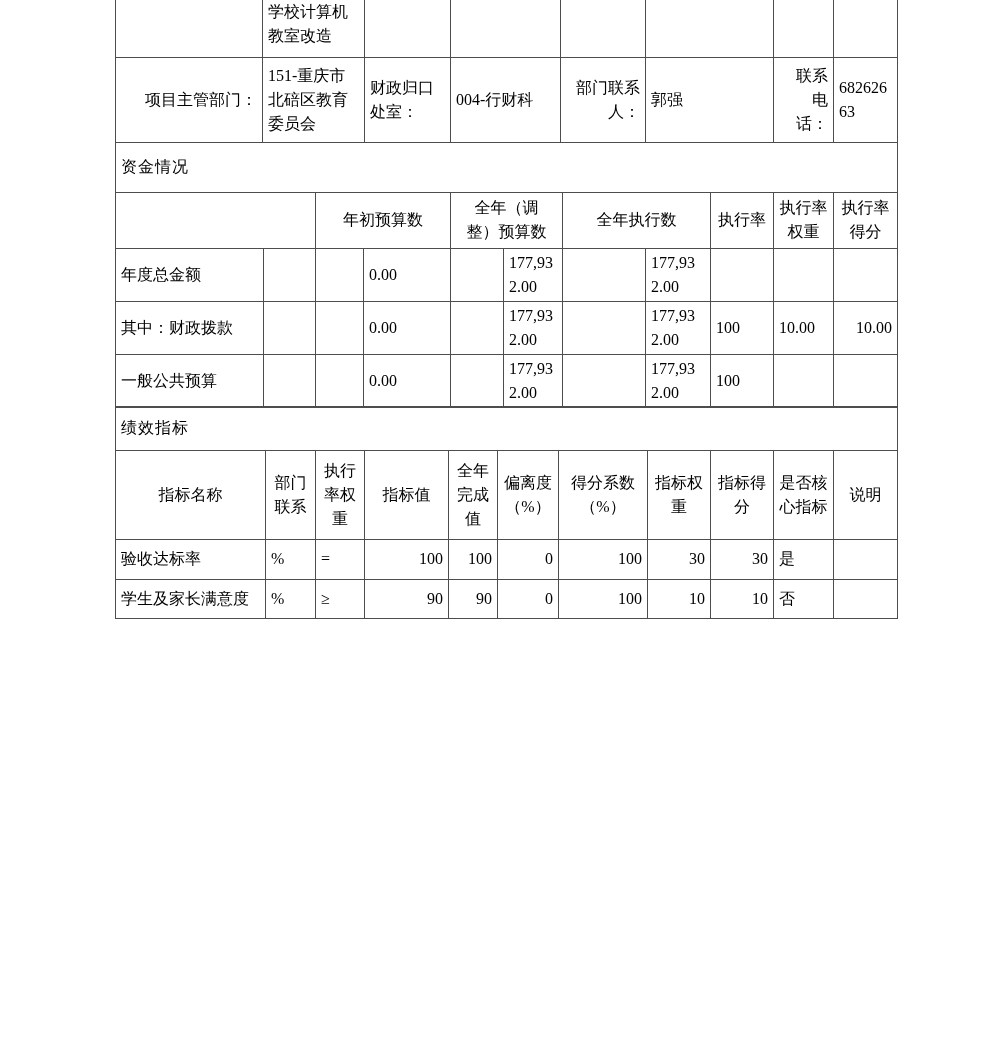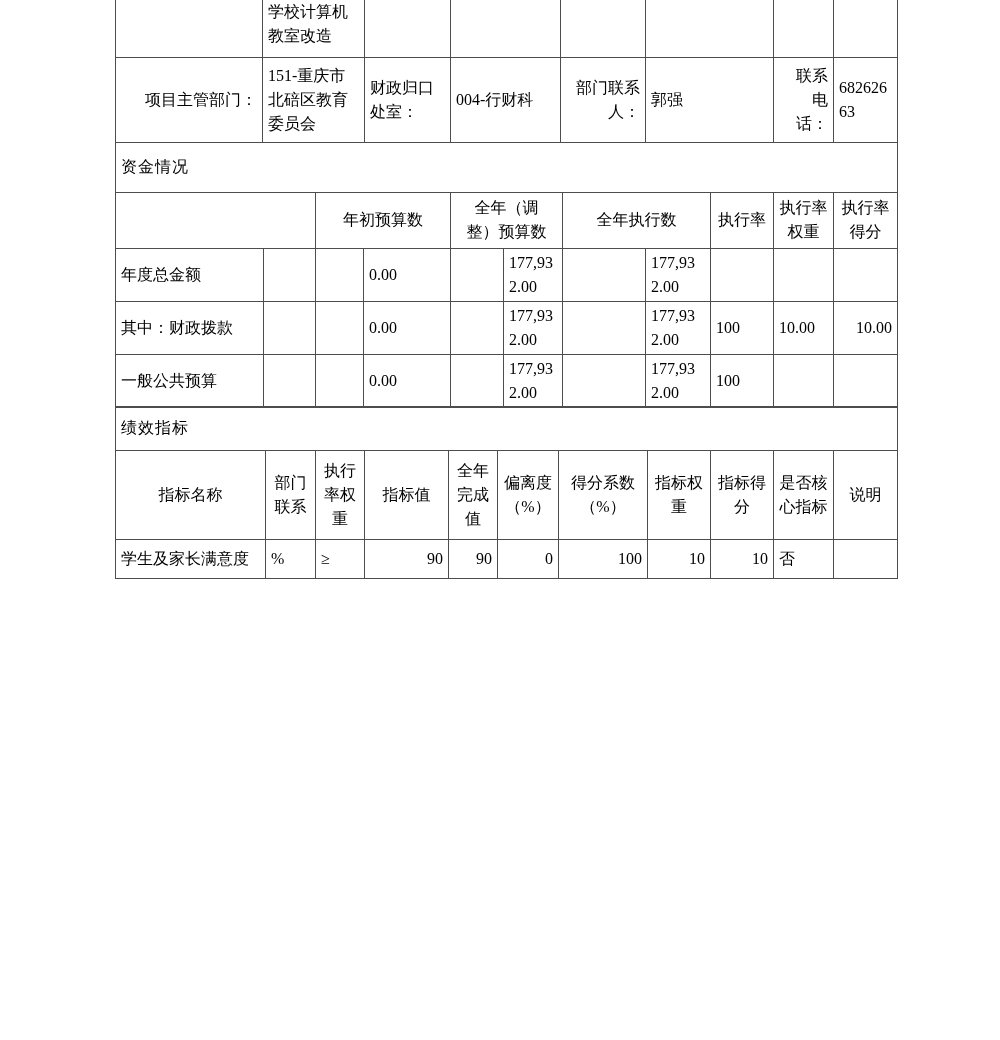--- a/index.html
+++ b/index.html
@@ -182,20 +182,33 @@
       <td class="hd">执行率权重</td>
       <td class="hd">指标值</td>
       <td class="hd">全年完成值</td>
       <td class="hd">偏离度（%）</td>
       <td class="hd">得分系数（%）</td>
       <td class="hd">指标权重</td>
       <td class="hd">指标得分</td>
       <td class="hd">是否核心指标</td>
       <td class="hd">说明</td>
     </tr>
+    <tr class="rh40">
+      <td class="l">验收达标率</td>
+      <td class="l">%</td>
+      <td class="l">=</td>
+      <td class="r">100</td>
+      <td class="r">100</td>
+      <td class="r">0</td>
+      <td class="r">100</td>
+      <td class="r">30</td>
+      <td class="r">30</td>
+      <td class="l">是</td>
+      <td class="l"></td>
+    </tr>
     <tr class="rh39">
       <td class="l">学生及家长满意度</td>
       <td class="l">%</td>
       <td class="l">≥</td>
       <td class="r">90</td>
       <td class="r">90</td>
       <td class="r">0</td>
       <td class="r">100</td>
       <td class="r">10</td>
       <td class="r">10</td>

